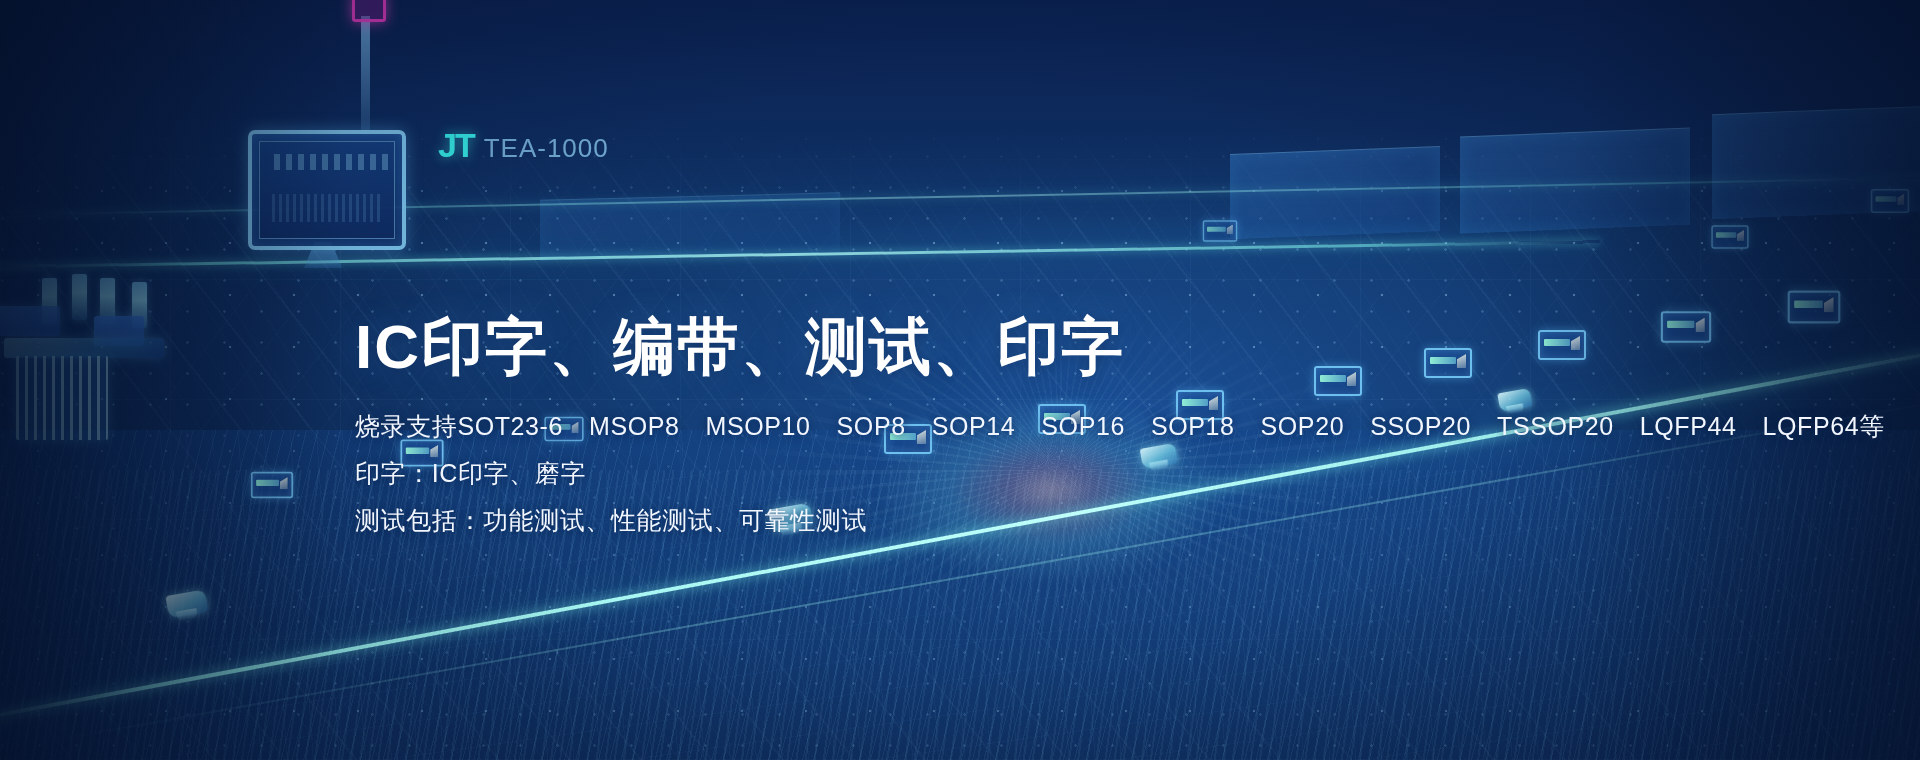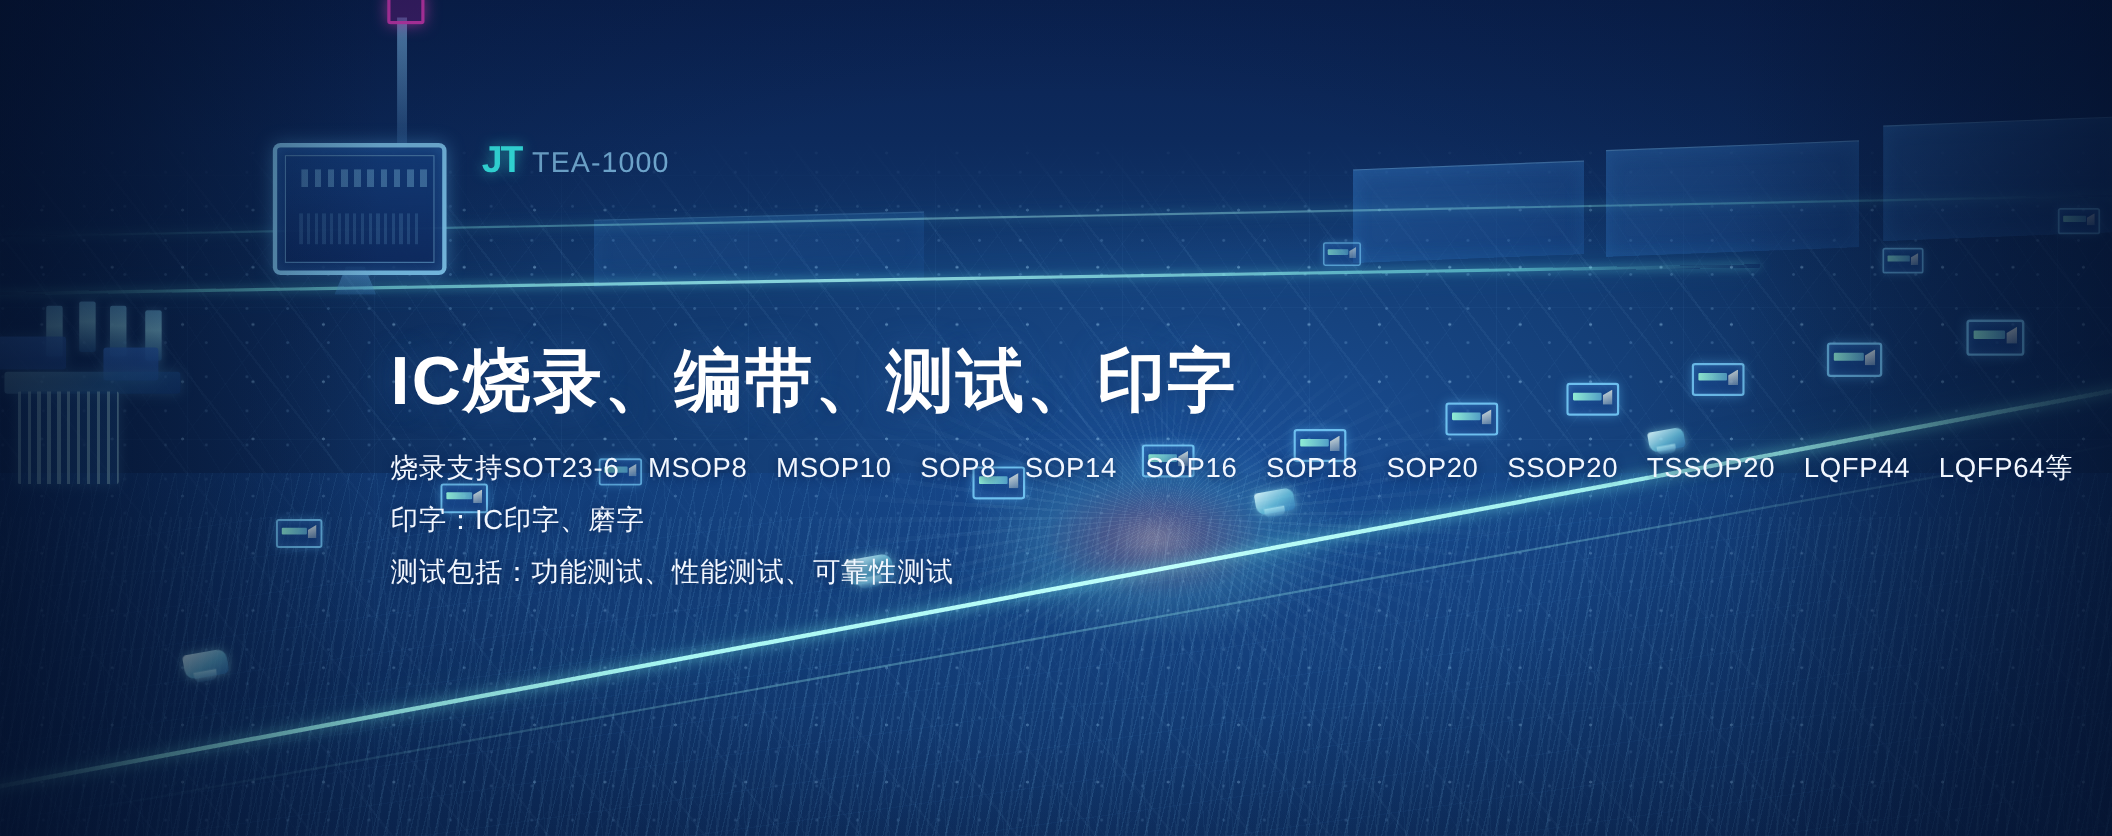--- a/index.html
+++ b/index.html
@@ -400,21 +400,21 @@
   <div class="chip" id="chip-14"></div>
 
   <div id="brand">
     <span id="brand-jt">JT</span>
     <span id="brand-model">TEA-1000</span>
   </div>
 
   <div class="layer" id="bg-vignette"></div>
 
   <div id="content">
-    <h1 id="headline">IC烧录、编带、测试、印字</h1>
+    <h1 id="headline">IC印字、编带、测试、印字</h1>
 
     <div id="sublines">
       <div class="subline pkg-row" id="line-packages">
         <span class="pkg">烧录支持SOT23-6</span>
       <span class="pkg">MSOP8</span>
           <span class="pkg">MSOP10</span>
           <span class="pkg">SOP8</span>
           <span class="pkg">SOP14</span>
           <span class="pkg">SOP16</span>
           <span class="pkg">SOP18</span>

